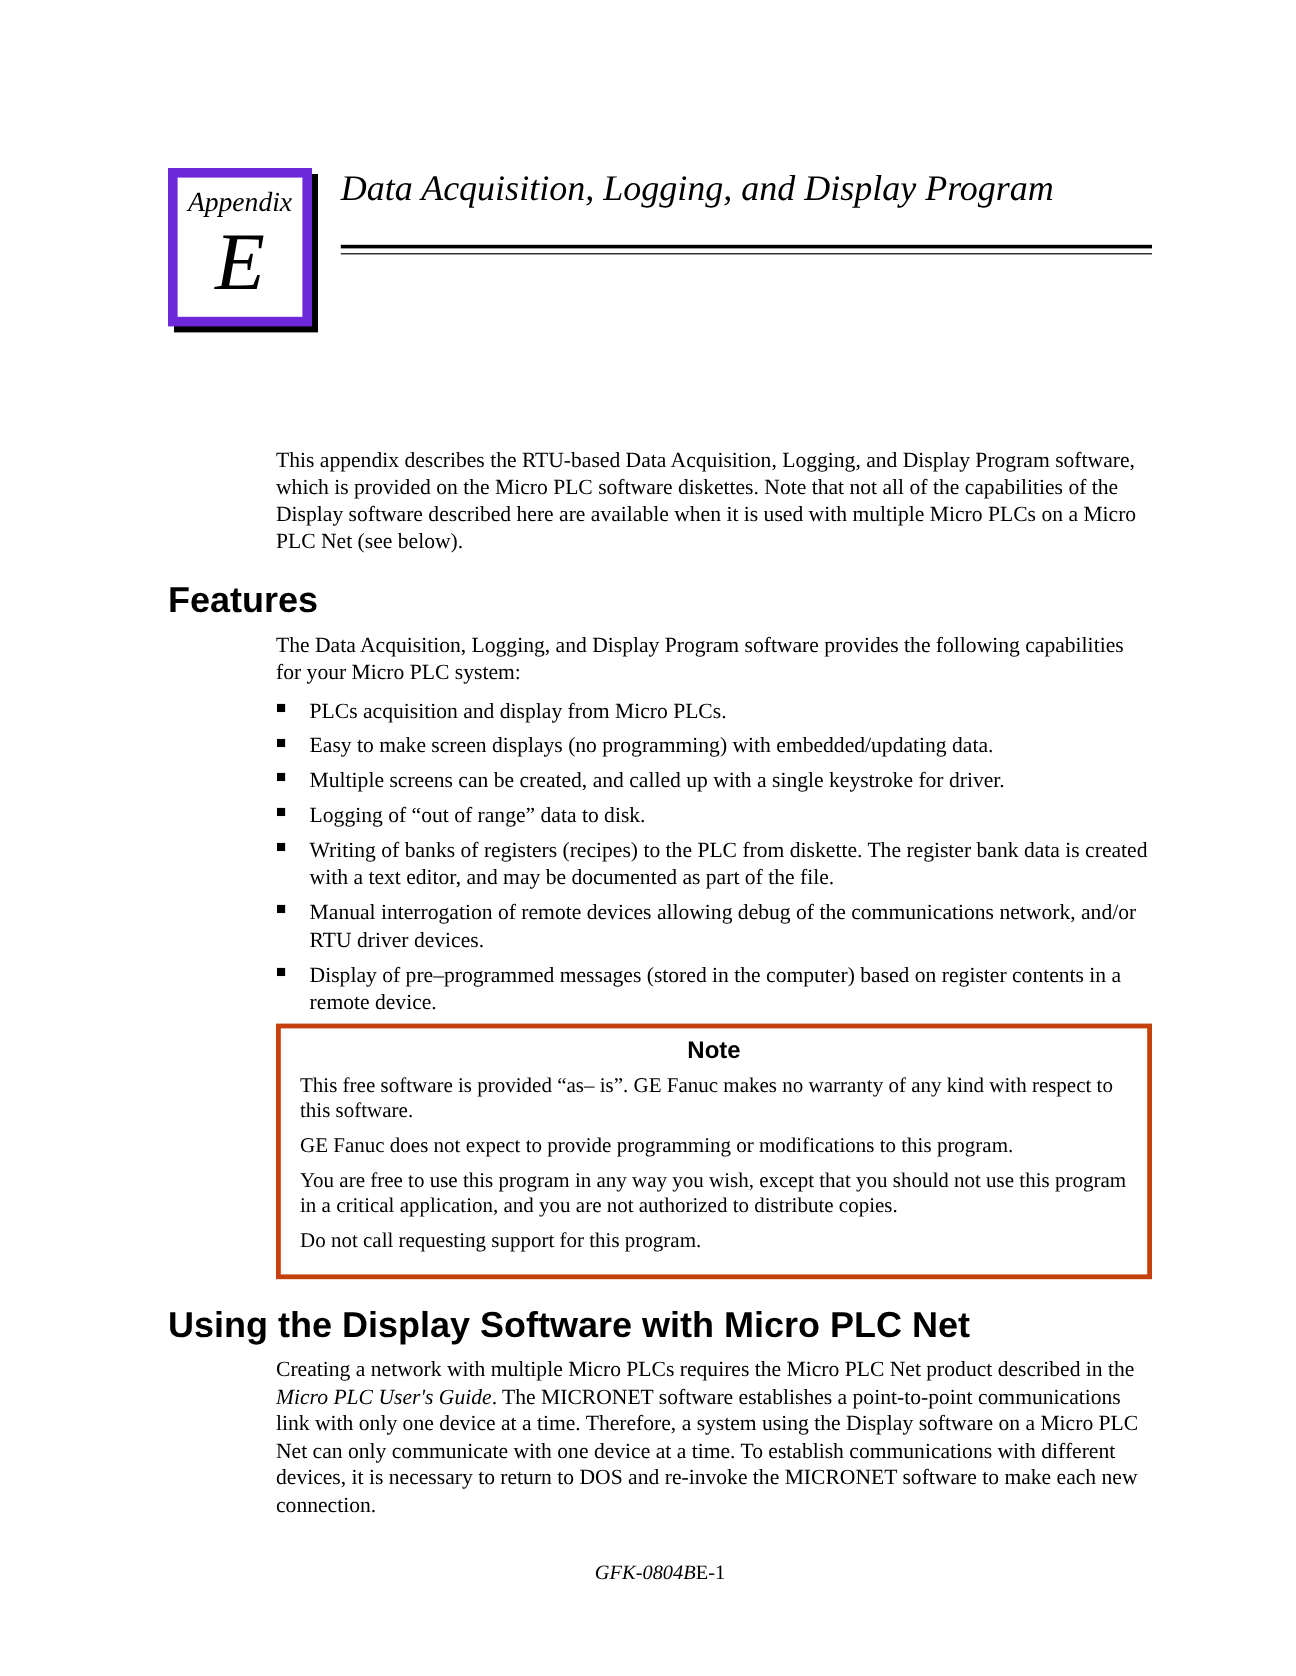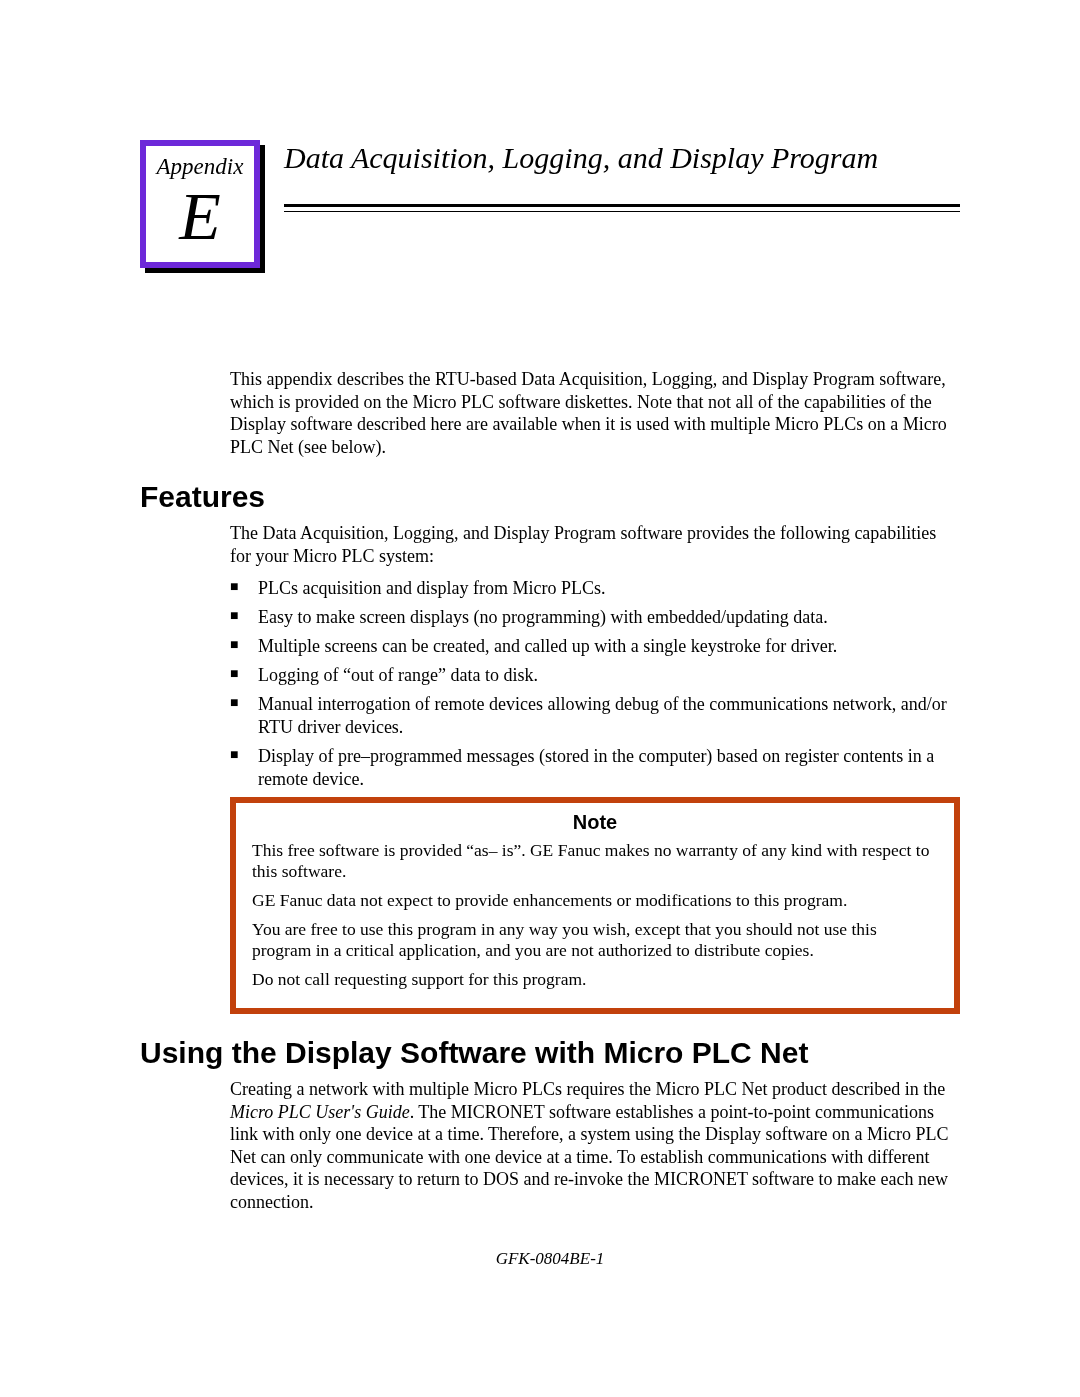--- a/index.html
+++ b/index.html
@@ -14,21 +14,21 @@
     padding: 140px 120px 60px 140px;
     box-sizing: border-box;
   }
   .header-row {
     display: flex;
     align-items: flex-start;
     gap: 24px;
     margin-bottom: 100px;
   }
   .appendix-box {
-    border: 6px solid #6d28d9;
+    border: 8px solid #6d28d9;
     box-shadow: 5px 5px 0 #000;
     width: 120px;
     text-align: center;
     padding: 8px 4px 12px 4px;
     box-sizing: border-box;
   }
   .appendix-label {
     font-style: italic;
     font-size: 23px;
     font-family: "Palatino Linotype", "Book Antiqua", Palatino, serif;
@@ -83,21 +83,21 @@
     margin-bottom: 6px;
   }
   ul.features li::before {
     content: "■";
     position: absolute;
     left: 0;
     top: 1px;
     font-size: 14px;
   }
   .note-box {
-    border: 6px solid #c2410c;
+    border: 4px solid #c2410c;
     padding: 0 16px 10px 16px;
   }
   .note-title {
     font-family: Arial, Helvetica, sans-serif;
     font-weight: bold;
     font-size: 20px;
     text-align: center;
     margin: 8px 0 6px 0;
   }
   .note-para {
@@ -111,21 +111,20 @@
   .footer {
     display: flex;
     justify-content: center;
     margin-top: 36px;
     font-size: 17px;
   }
   .footer-left {
     font-style: italic;
   }
   .footer-right {
-    font-style: italic;
   }
 </style>
 </head>
 <body>
 
 <div class="page">
 
   <div class="header-row">
     <div class="appendix-box">
       <div class="appendix-label">Appendix</div>
@@ -142,28 +141,29 @@
   </div>
 
   <h2 class="section-h">Features</h2>
   <div class="content-indent">
     <p class="body-para">The Data Acquisition, Logging, and Display Program software provides the following capabilities for your Micro PLC system:</p>
     <ul class="features">
       <li>PLCs acquisition and display from Micro PLCs.</li>
       <li>Easy to make screen displays (no programming) with embedded/updating  data.</li>
       <li>Multiple screens can be created, and called up with a single keystroke for driver.</li>
       <li>Logging of “out of range” data to disk.</li>
+      <li>Writing of banks of registers (recipes) to the PLC from diskette. The register bank data is created with a text editor, and may be documented as part of the file.</li>
       <li>Manual interrogation of remote devices allowing debug of the communications network, and/or RTU driver devices.</li>
       <li>Display of pre–programmed messages (stored in the computer) based on register contents in a remote device.</li>
     </ul>
 
     <div class="note-box">
       <div class="note-title">Note</div>
       <p class="note-para">This free software is provided “as– is”.  GE Fanuc makes no warranty of any kind with respect to this software.</p>
-      <p class="note-para">GE Fanuc data not expect to provide enhancements or modifications to this program.</p>
+      <p class="note-para">GE Fanuc does not expect to provide programming or modifications to this program.</p>
       <p class="note-para">You are free to use this program in any way you wish, except that you should not use this program in a critical application, and you are not authorized to distribute copies.</p>
       <p class="note-para">Do not call requesting support for this program.</p>
     </div>
   </div>
 
   <h2 class="section-h">Using the Display Software with Micro PLC Net</h2>
   <div class="content-indent">
     <p class="body-para">
       <span>Creating a network with multiple Micro PLCs requires the Micro PLC Net product described in the </span><span class="ital">Micro PLC User's Guide</span><span>. The MICRONET software establishes a point-to-point communications link with only one device at a time. Therefore, a system using the Display software on a Micro PLC Net can only communicate with one device at a time. To establish communications with different devices, it is necessary to return to DOS and re-invoke the MICRONET software to make each new connection.</span>
     </p>

